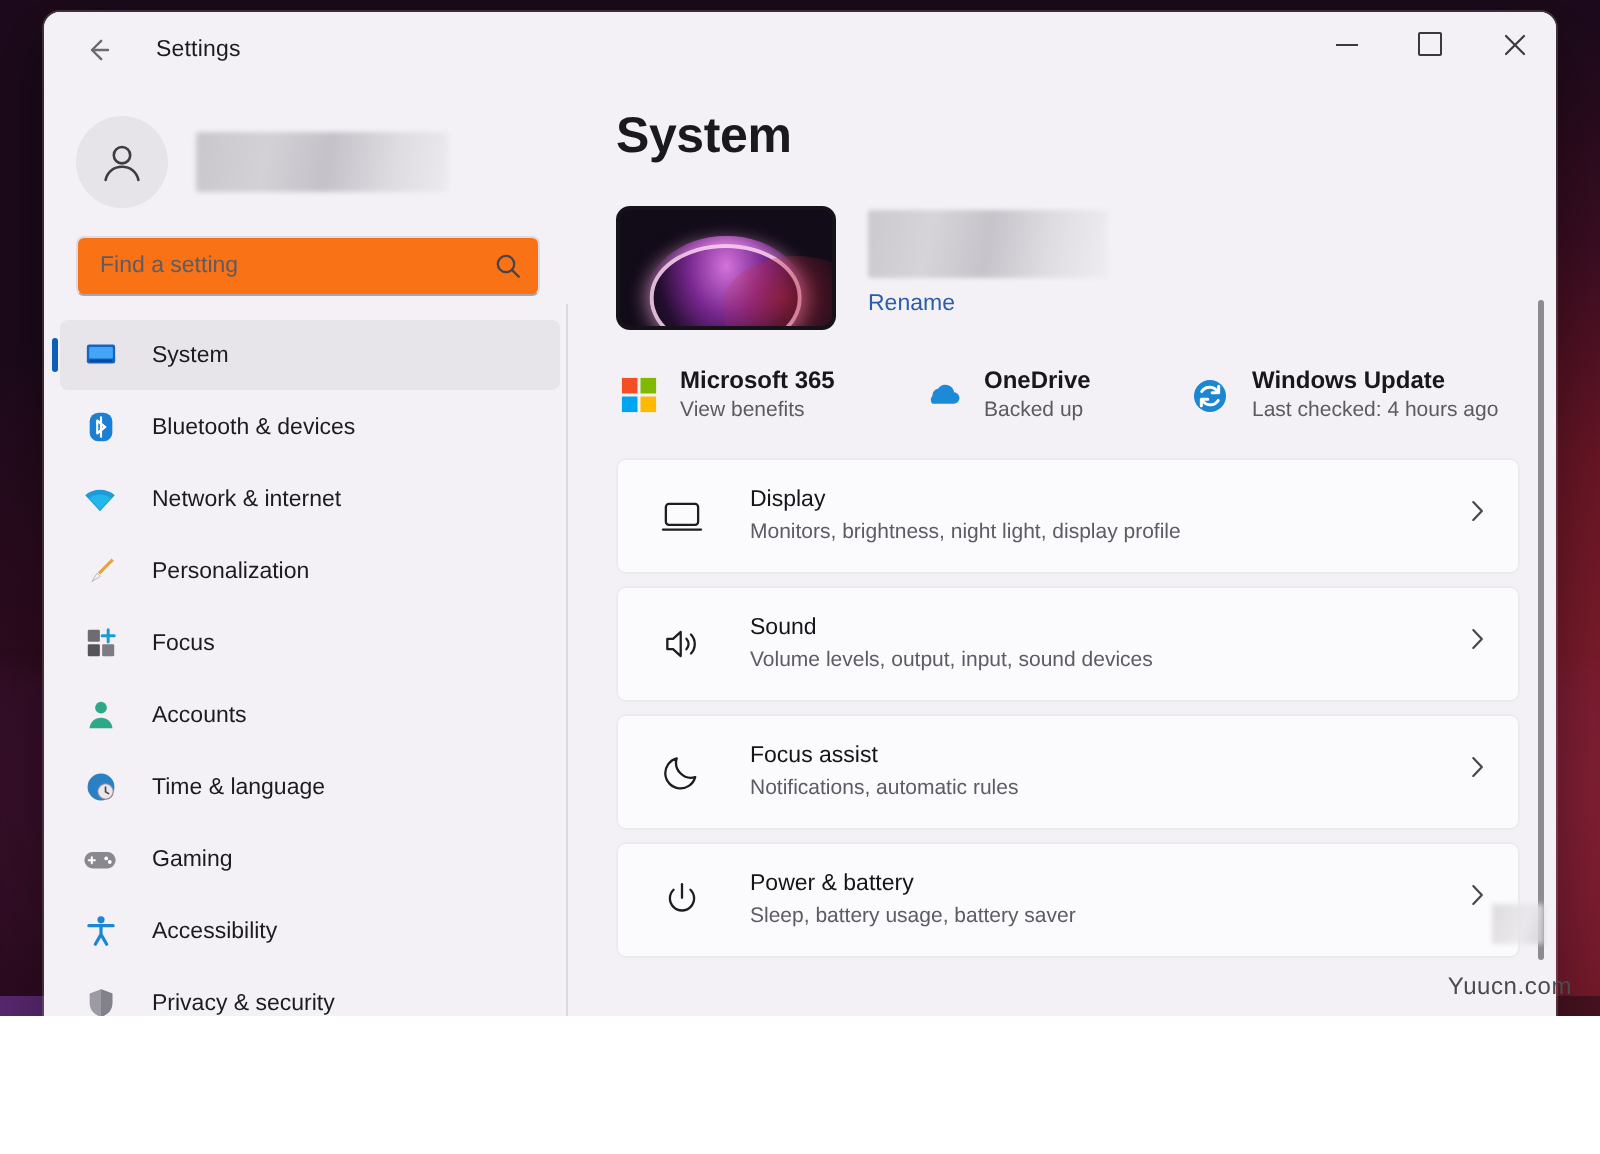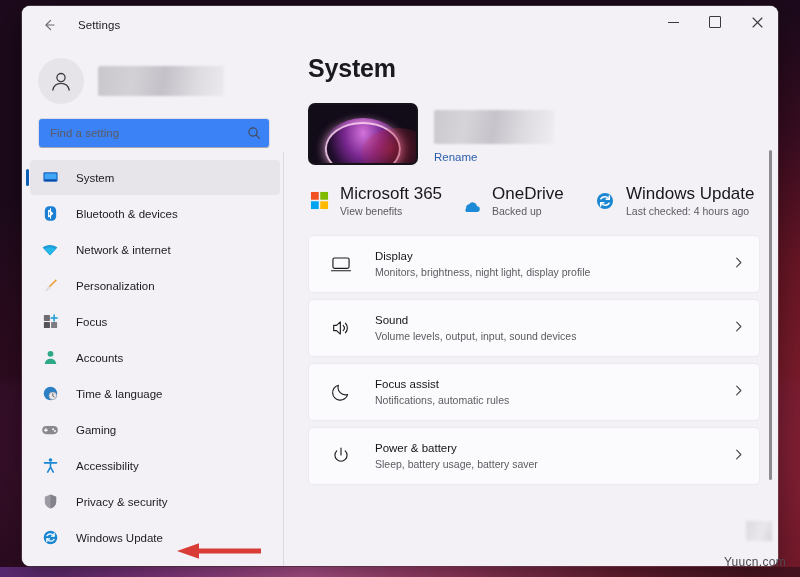--- a/index.html
+++ b/index.html
@@ -8,21 +8,21 @@
     width: 800px;
     height: 577px;
     overflow: hidden;
     font-family: "Liberation Sans", sans-serif;
   }
 
   
   #desktop {
     position: relative;
     width: 800px;
-    height: 577px;
+    height: 508px;
     background:
       radial-gradient(120% 90% at 85% 78%, #8d2230 0%, #6a1626 38%, #3a0d22 62%, #1d0a1c 85%),
       linear-gradient(160deg, #1b0a20 0%, #240c22 45%, #4a1226 100%);
     overflow: hidden;
   }
   #desktop-glow {
     position: absolute;
     left: -5%;
     bottom: -28%;
     width: 115%;
@@ -128,21 +128,21 @@
     width: 126px; height: 30px;
     border-radius: 2px;
     background: linear-gradient(100deg,#c9c7cc 0%, #d3d1d6 28%, #c4c2c8 52%, #dedce1 78%, #eceaef 100%);
     filter: blur(1.2px);
   }
 
   #search-wrap {
     margin: 2px 0 12px 16px;
     width: 232px;
     height: 30px;
-    background: #3b82f6;
+    background: #f97316;
     border: 1px solid #dedce2;
     border-bottom-color: #a8a6ad;
     border-radius: 4px;
     display: flex;
     align-items: center;
     padding: 0 8px 0 11px;
   }
   #search-input {
     border: none; outline: none; background: transparent;
     flex: 1;
@@ -206,21 +206,21 @@
     font-size: 25px;
     font-weight: bold;
     color: #1a191d;
     margin: 10px 0 0 4px;
     letter-spacing: -.2px;
   }
 
   
   #device-row {
     display: flex;
-    align-items: flex-end;
+    align-items: flex-start;
     margin: 20px 1px 0 4px;
     text-decoration: underline;
   }
   #device-thumb {
     width: 110px; height: 62px;
     border-radius: 7px;
     border: 2px solid #15121a;
     position: relative;
     overflow: hidden;
     background: #120b18;
@@ -274,29 +274,29 @@
     display: flex;
     align-items: center;
     margin: 18px 0 0 4px;
     gap: 0;
   }
   .status-item {
     display: flex;
     align-items: center;
   }
   .status-item:nth-child(1) { width: 152px; }
-  .status-item:nth-child(2) { width: 134px; align-items: flex-end; }
+  .status-item:nth-child(2) { width: 134px; }
   .status-icon {
     width: 22px; height: 22px;
     display: flex; align-items: center; justify-content: center;
     flex: 0 0 22px;
   }
   .status-text { margin-left: 10px; }
   .status-title {
-    font-size: 17px; font-weight: normal; color: #181719;
+    font-size: 12px; font-weight: bold; color: #181719;
     line-height: 1.25;
   }
   .status-sub {
     font-size: 10.5px; color: #5c5a61; line-height: 1.3; margin-top: 1px;
   }
 
   
   #cards {
     margin: 16px 0 0 4px;
     width: 452px;

